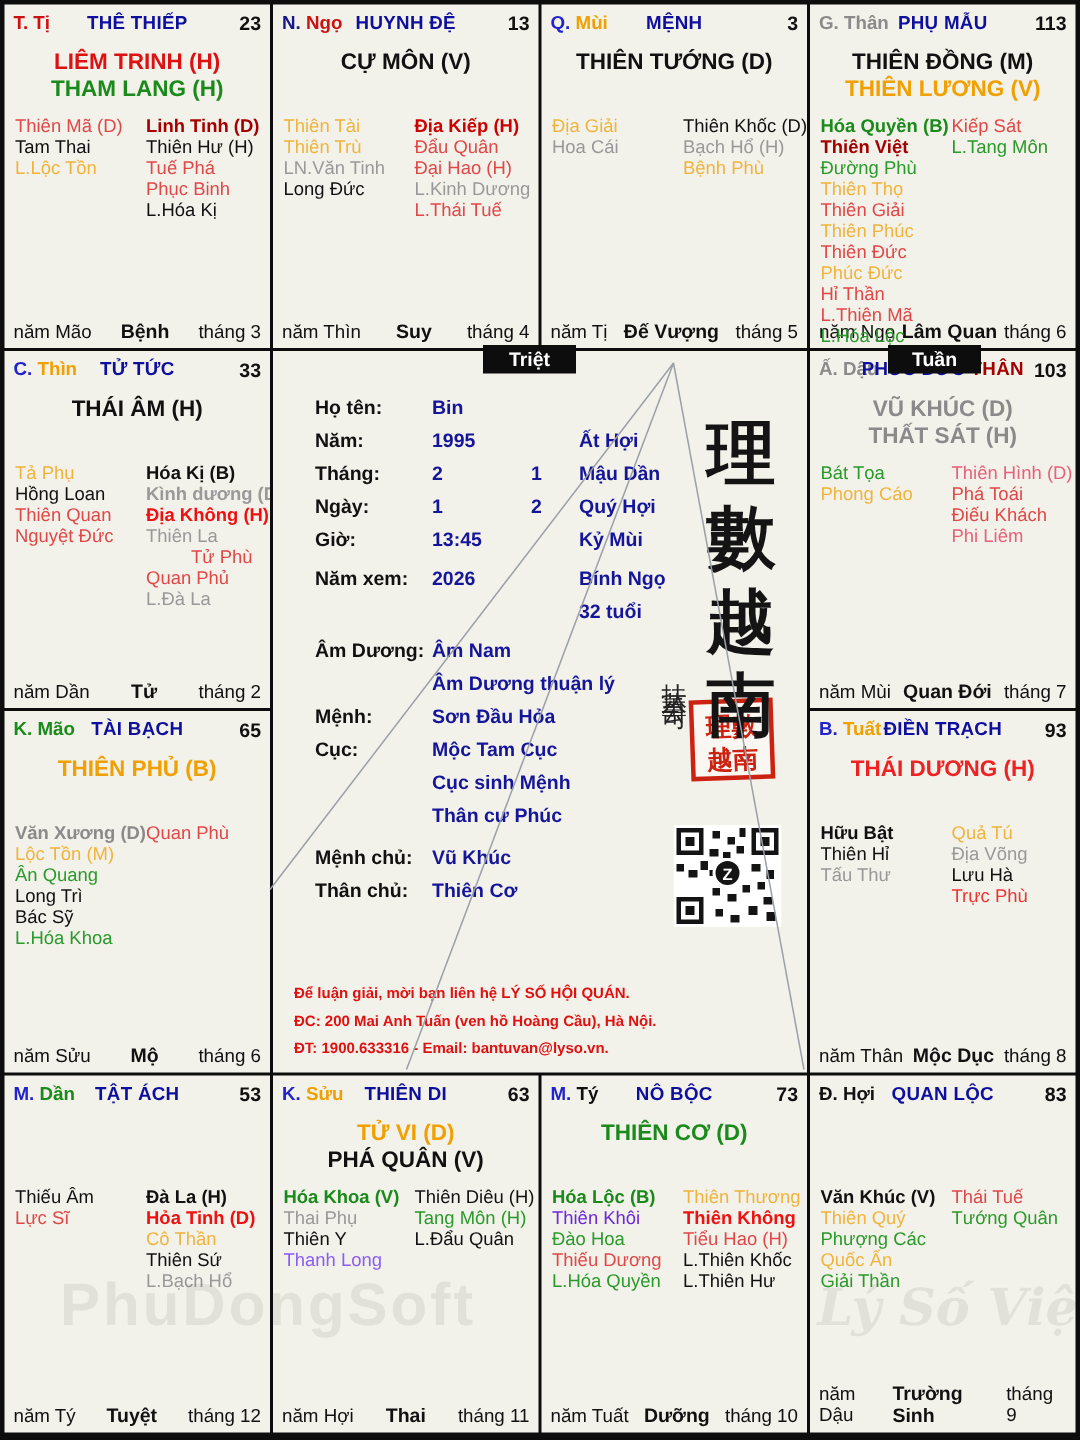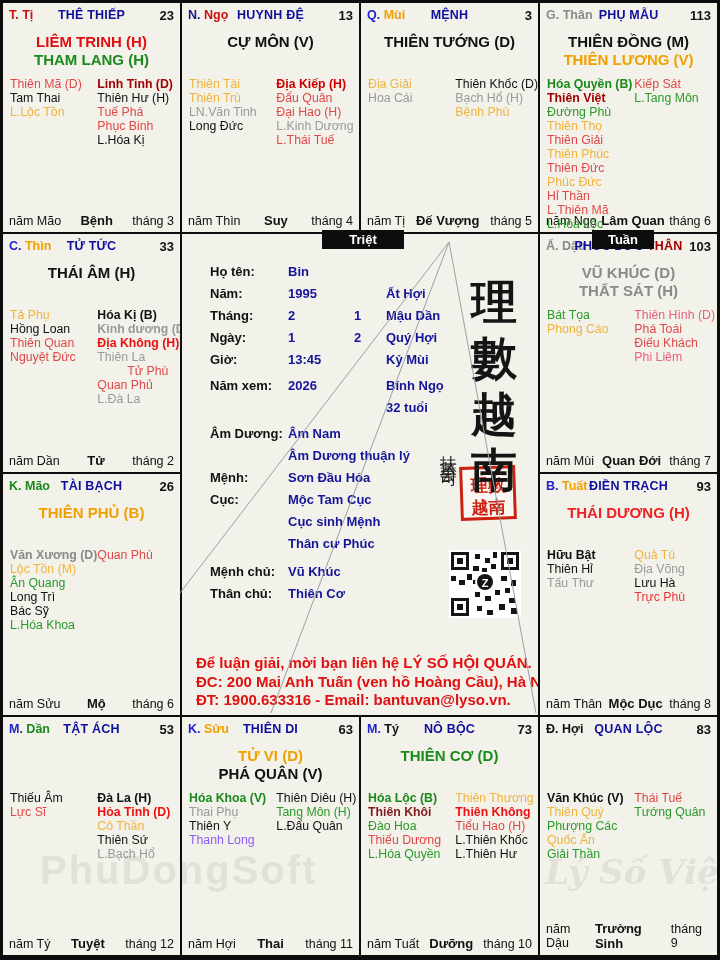--- a/index.html
+++ b/index.html
@@ -24,38 +24,38 @@
           display:flex;justify-content:space-between;align-items:baseline;z-index:1;}
   .stage{font-weight:bold;font-size:13px;}
 
   
   .c-info{position:absolute;top:30px;left:0;right:0;z-index:2;}
   .c-row{position:relative;height:22px;font-size:13px;font-weight:bold;}
   .c-lbl{position:absolute;left:28px;color:#111;white-space:nowrap;}
   .c-val{position:absolute;left:106px;color:#15159a;white-space:nowrap;}
   .c-v2{position:absolute;left:172px;color:#15159a;}
   .c-ex{position:absolute;left:204px;color:#15159a;white-space:nowrap;}
-  .c-contact{position:absolute;left:14px;top:420px;font-size:15px;line-height:18.5px;
+  .c-contact{position:absolute;left:14px;top:420px;font-size:10px;line-height:18.5px;
              font-weight:bold;color:#e01111;z-index:2;white-space:nowrap;}
   .callig{position:absolute;left:282px;top:40px;width:60px;text-align:center;z-index:3;
           font-family:"DejaVu Serif",serif;font-size:46px;font-weight:bold;color:#141414;}
   .callig div{height:56px;line-height:56px;}
   .seal-side{position:absolute;left:256px;top:208px;height:120px;writing-mode:vertical-rl;z-index:2;
              font-family:"DejaVu Serif",serif;font-size:17px;letter-spacing:5px;color:#222;}
   .seal{position:absolute;left:278px;top:232px;width:56px;height:54px;border:3px solid #cc2211;
         background:rgba(255,250,246,.6);transform:rotate(-2deg);z-index:2;overflow:hidden;
         color:#cc2211;font-family:"DejaVu Serif",serif;font-size:17px;font-weight:bold;
         line-height:22px;text-align:center;padding-top:5px;box-sizing:border-box;}
   .qr{position:absolute;left:267px;top:316px;width:72px;height:68px;z-index:2;}
 
   
   .lines{position:absolute;left:0;top:0;z-index:5;pointer-events:none;}
   .badge{position:absolute;top:230px;height:19px;background:#0d0d0d;color:#fff;font-weight:bold;
          font-size:13px;line-height:19px;text-align:center;z-index:6;}
-  .triet{left:322px;width:82px;}
+  .triet{left:322px;width:62px;}
   .tuan{left:592px;width:62px;}
   .wm{position:absolute;z-index:4;pointer-events:none;color:rgba(60,60,55,.09);font-weight:bold;white-space:nowrap;}
   .wm-left{left:40px;top:848px;font-size:40px;letter-spacing:2px;}
   .wm-right{left:545px;top:852px;font-size:34px;font-style:italic;font-family:"DejaVu Serif",serif;}
 </style>
 </head>
 <body>
 
 <div id="chart">
   <div class="grid">
@@ -359,21 +359,21 @@
         <div class="p-foot">
           <span>năm Mùi</span>
           <span class="stage">Quan Đới</span>
           <span>tháng 7</span>
         </div>
       </div>
     <div class="cell" style="grid-area:3/1">
         <div class="p-head">
           <span class="branch"><span style="color: rgb(26, 138, 26);">K. </span><span style="color: rgb(26, 138, 26);">Mão</span></span>
           <span class="pname"><span>TÀI BẠCH</span></span>
-          <span class="pnum">26</span>
+          <span class="pnum">65</span>
         </div>
         <div class="p-main">
           <div style="color: rgb(240, 160, 0);">THIÊN PHỦ (B)</div>
         </div>
         <div class="p-cols">
           <div class="col-l">
             <div class="star" style="color: rgb(138, 138, 138); font-weight: bold;">Văn Xương (D)</div>
             <div class="star" style="color: rgb(240, 180, 60);">Lộc Tồn (M)</div>
             <div class="star" style="color: rgb(42, 154, 42);">Ân Quang</div>
             <div class="star" style="color: rgb(17, 17, 17);">Long Trì</div>
@@ -478,21 +478,21 @@
           <span class="branch"><span style="color: rgb(34, 34, 204);">M. </span><span style="color: rgb(17, 17, 17);">Tý</span></span>
           <span class="pname"><span>NÔ BỘC</span></span>
           <span class="pnum">73</span>
         </div>
         <div class="p-main">
           <div style="color: rgb(26, 138, 26);">THIÊN CƠ (D)</div>
         </div>
         <div class="p-cols">
           <div class="col-l">
             <div class="star" style="color: rgb(26, 138, 26); font-weight: bold;">Hóa Lộc (B)</div>
-            <div class="star" style="color: #7f1d1d; font-weight: bold;">Thiên Khôi</div>
+            <div class="star" style="color: #6d28d9; font-weight: normal;">Thiên Khôi</div>
             <div class="star" style="color: rgb(42, 154, 42);">Đào Hoa</div>
             <div class="star" style="color: rgb(224, 72, 72);">Thiếu Dương</div>
             <div class="star" style="color: rgb(42, 154, 42);">L.Hóa Quyền</div>
           </div>
           <div class="col-r">
             <div class="star" style="color: rgb(240, 180, 60);">Thiên Thương</div>
             <div class="star" style="color: rgb(238, 17, 17); font-weight: bold;">Thiên Không</div>
             <div class="star" style="color: rgb(224, 72, 72);">Tiểu Hao (H)</div>
             <div class="star" style="color: rgb(17, 17, 17);">L.Thiên Khốc</div>
             <div class="star" style="color: rgb(17, 17, 17);">L.Thiên Hư</div>

